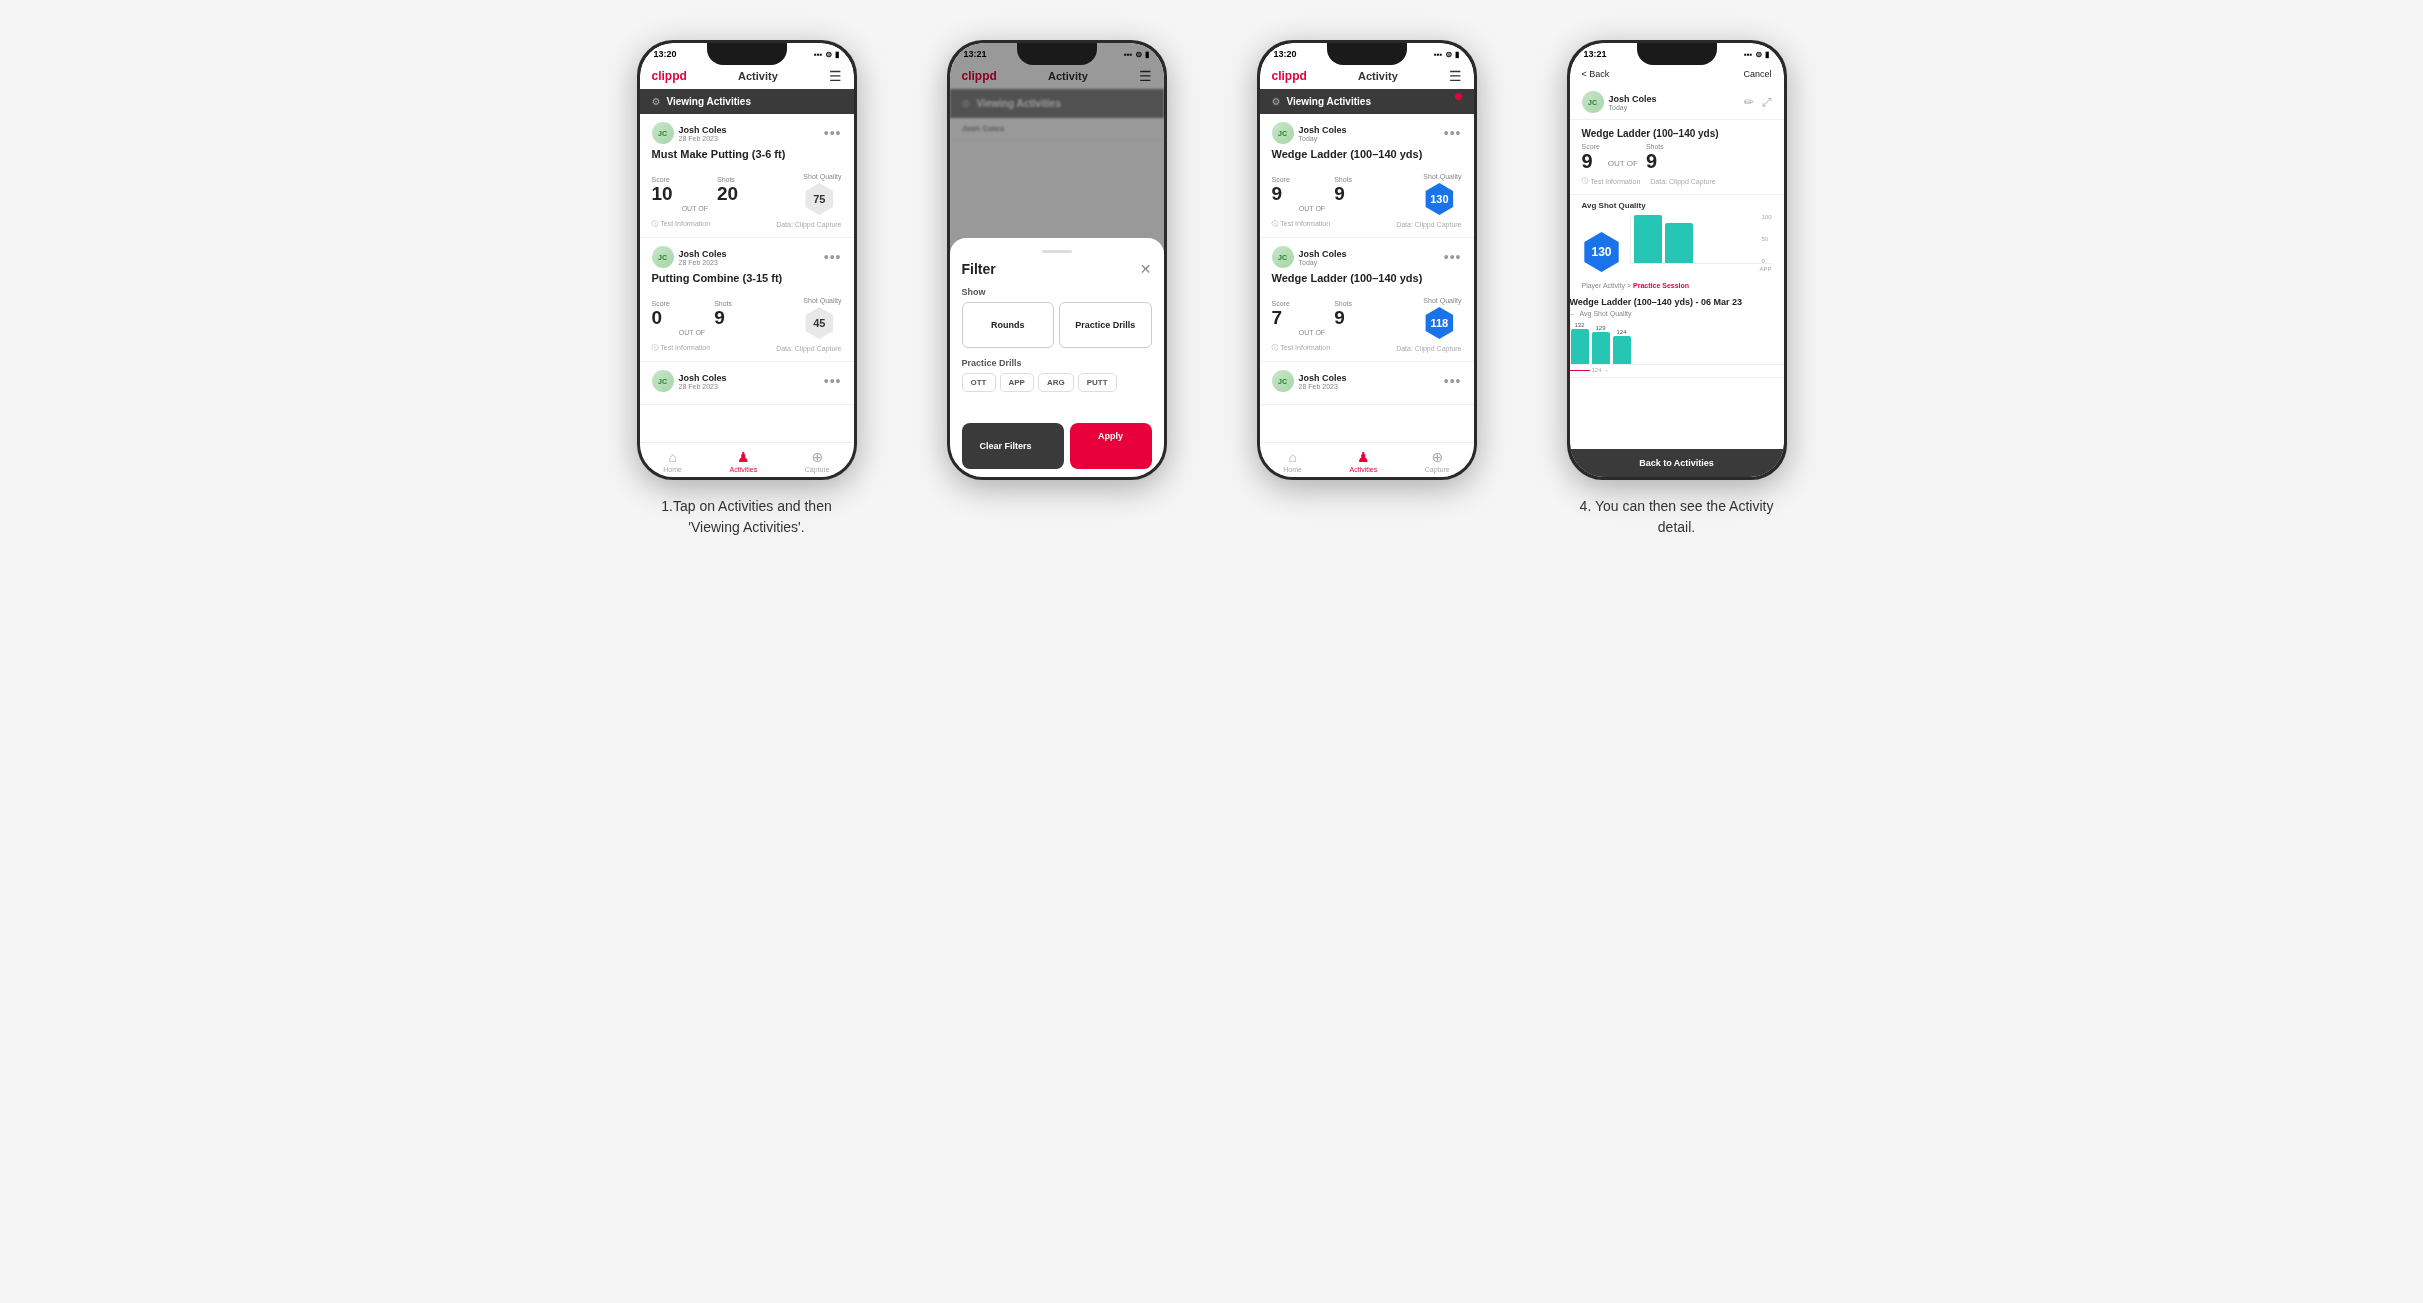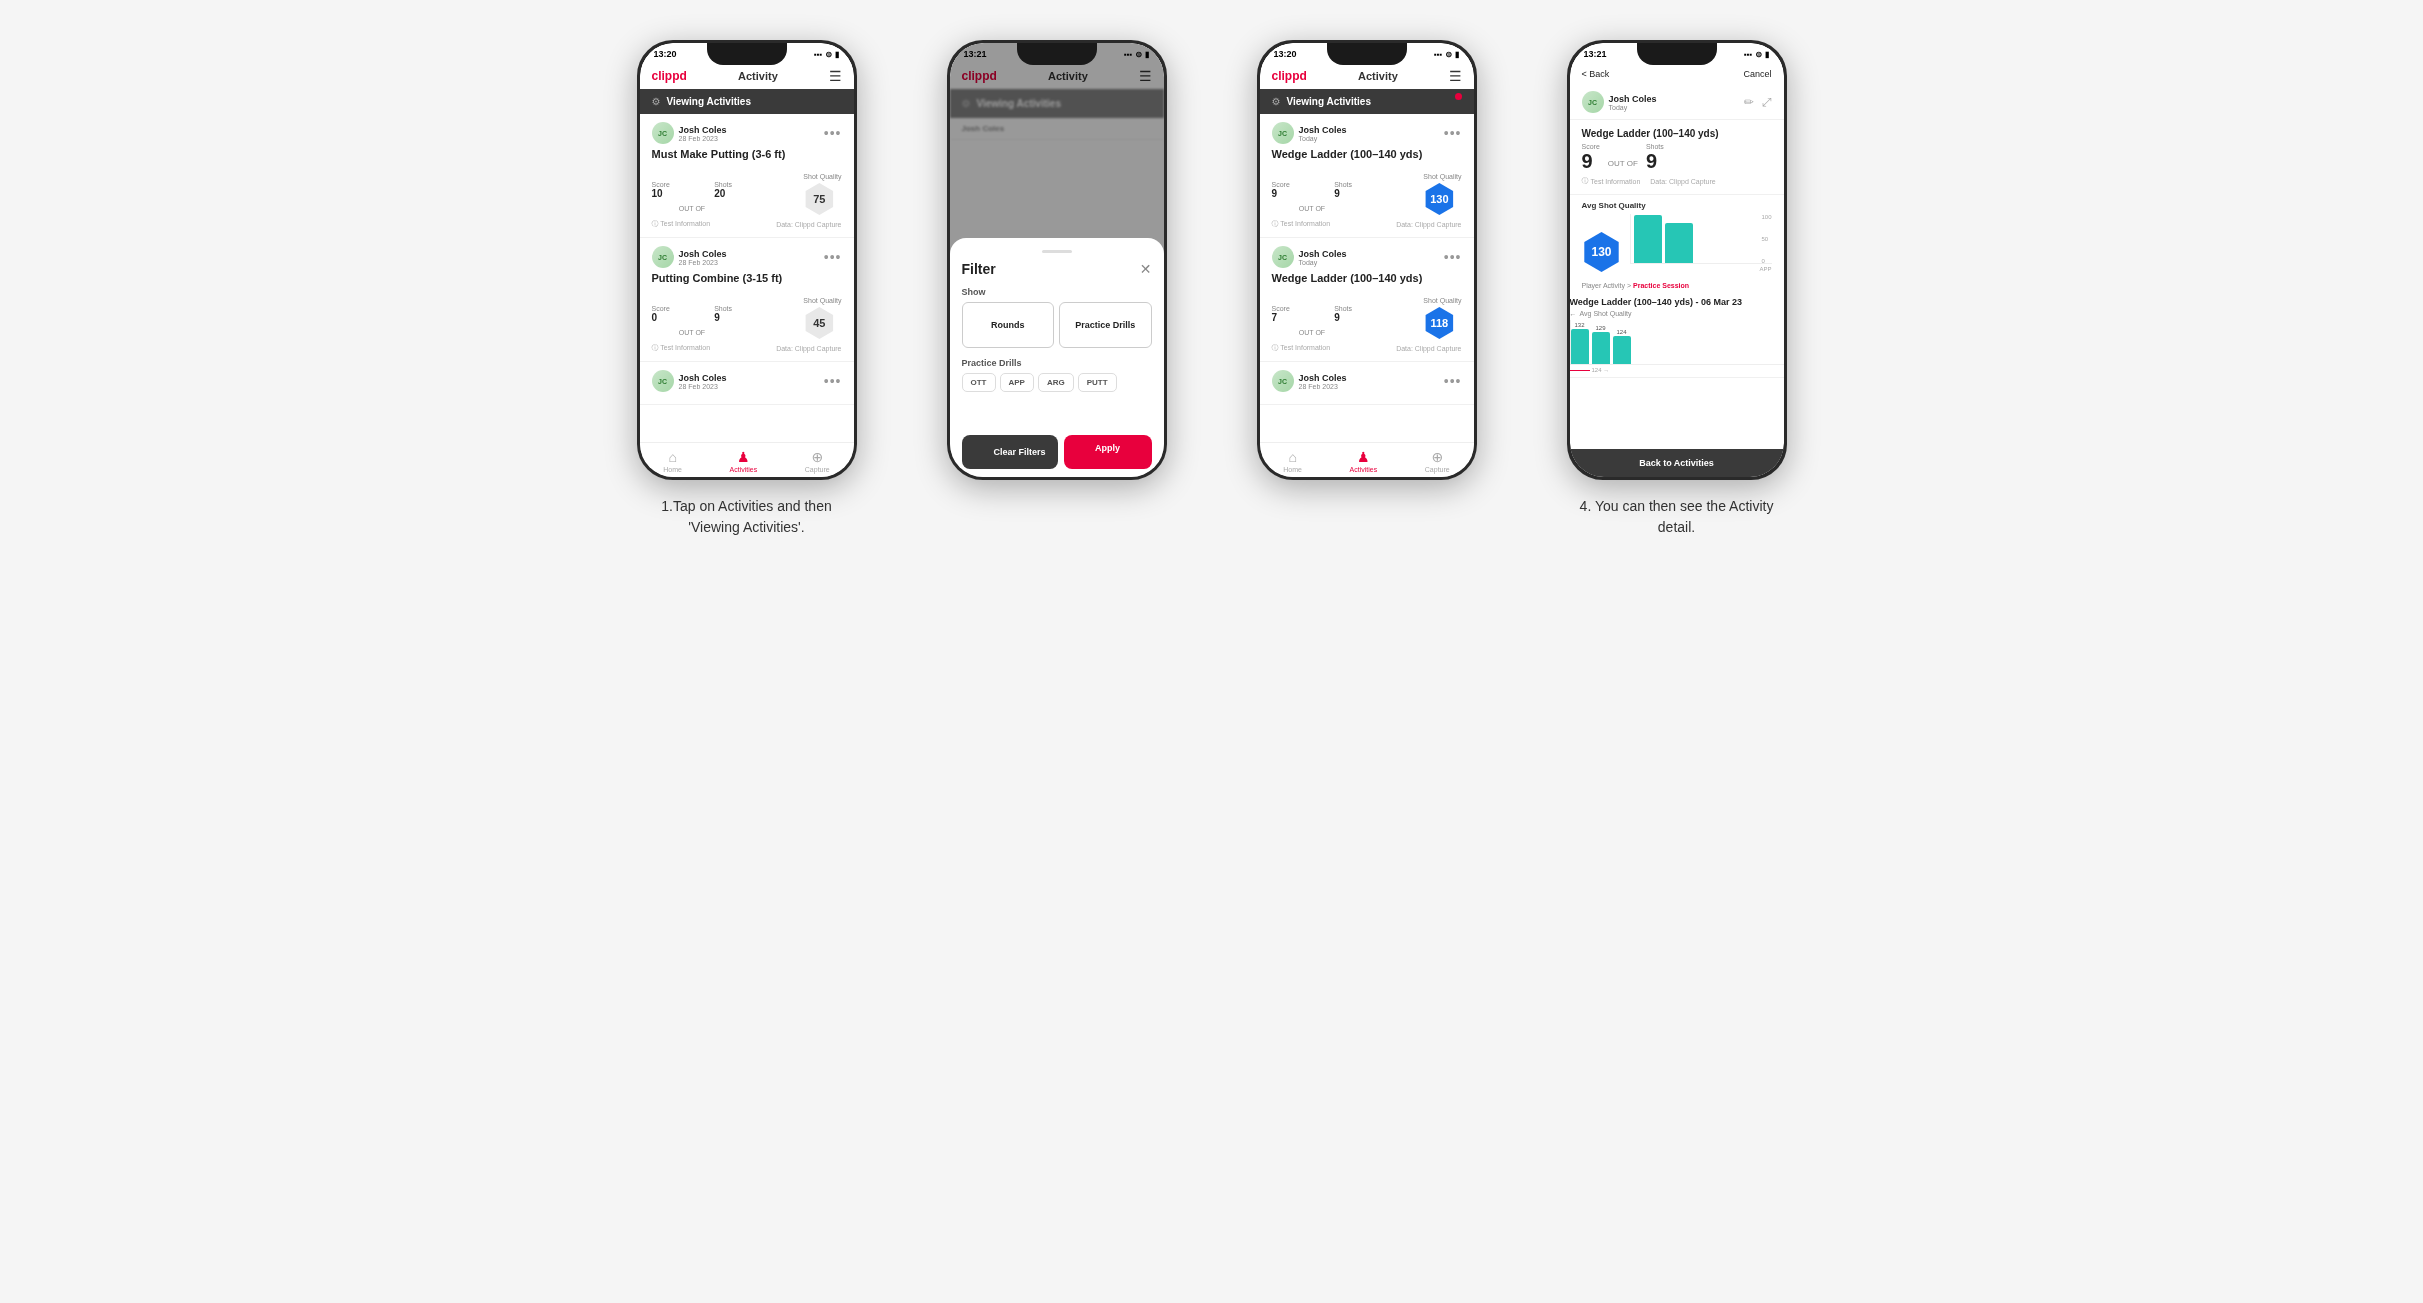--- a/index.html
+++ b/index.html
@@ -127,21 +127,21 @@
       font-size: 7px; font-weight: 700; color: #2e7d32;
     }
     .user-name { font-size: 9px; font-weight: 700; color: #222; }
     .user-date { font-size: 7px; color: #888; }
     .dots { font-size: 14px; color: #999; letter-spacing: 1px; }
     .drill-name { font-size: 11px; font-weight: 700; color: #222; margin-bottom: 5px; }
     .stats-row { display: flex; align-items: center; gap: 6px; }
     .stat-group { display: flex; flex-direction: column; }
     .stat-label { font-size: 7px; color: #888; }
     .stat-value { font-size: 14px; font-weight: 800; color: #222; }
-    .stat-value.large { font-size: 10px; }
+    .stat-value.large { font-size: 19px; }
     .out-of { font-size: 7px; color: #888; margin: 0 3px; align-self: flex-end; margin-bottom: 3px; }
     .shot-quality-badge {
       width: 32px; height: 32px;
       background: #e8e8e8;
       border-radius: 6px;
       display: flex; align-items: center; justify-content: center;
       font-size: 11px; font-weight: 800; color: #333;
       clip-path: polygon(50% 0%, 93% 25%, 93% 75%, 50% 100%, 7% 75%, 7% 25%);
     }
     .shot-quality-badge.blue {
@@ -230,27 +230,27 @@
     }
     .filter-actions {
       display: flex;
       gap: 6px;
       position: absolute;
       bottom: 8px;
       left: 12px;
       right: 12px;
     }
     .btn-clear {
-      flex: 1; padding: 12px;
+      flex: 1; padding: 18px;
       background: #3a3a3a;
       color: #fff;
       border-radius: 8px;
       font-size: 9px;
       font-weight: 700;
-      text-align: right;
+      text-align: left;
     }
     .btn-apply {
       flex: 1; padding: 8px;
       background: #e8003d;
       color: #fff;
       border-radius: 8px;
       font-size: 9px;
       font-weight: 700;
       text-align: center;
     }

